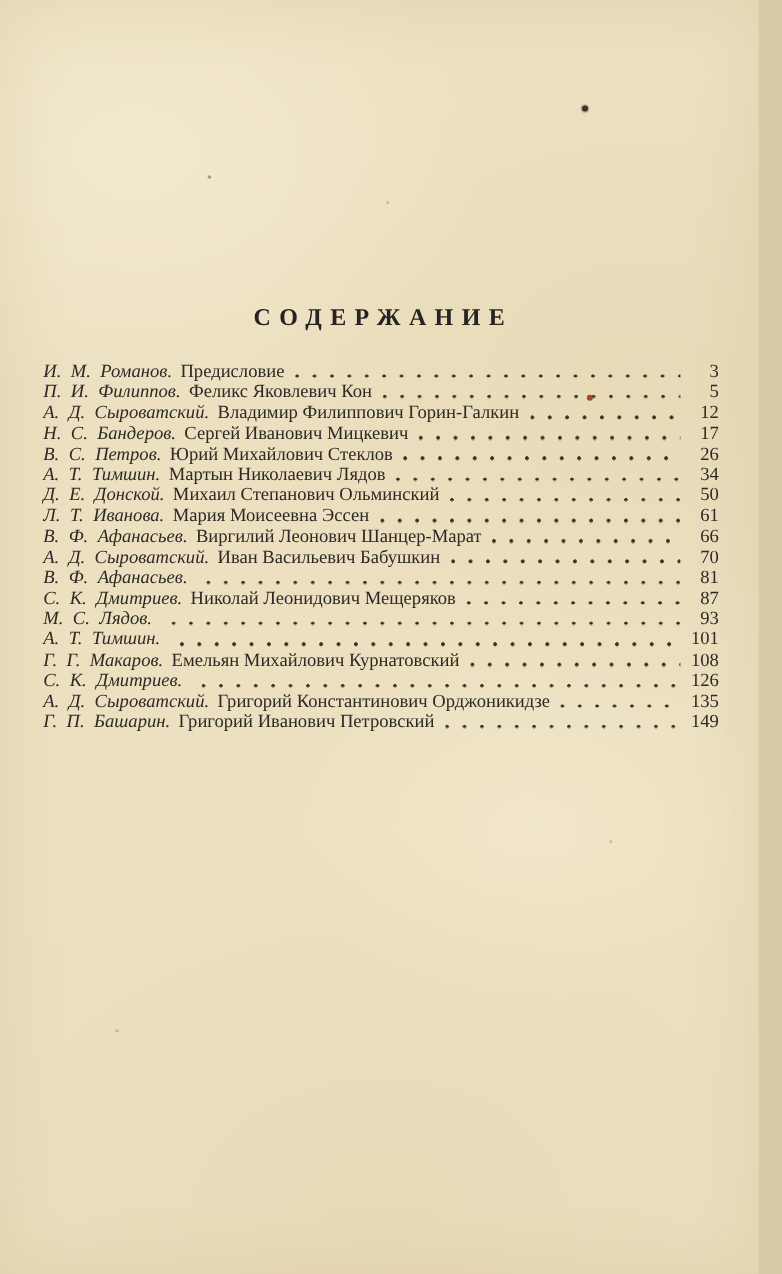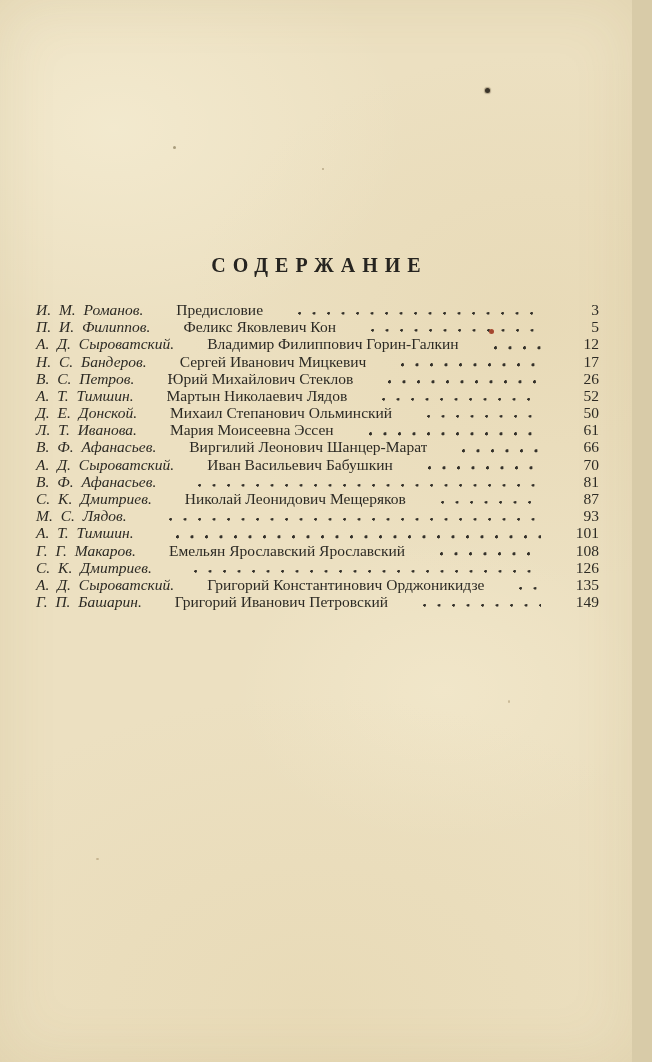--- a/index.html
+++ b/index.html
@@ -34,26 +34,25 @@
     color: #262420;
   }
 
   
   .toc-list {
     position: absolute;
     top: 301px; left: 36px; right: 33px;
   }
   .toc-row {
     display: flex;
-    align-items: flex-end;
+    align-items: center;
     height: 17.2px;
     font-size: 15.5px;
     line-height: 17.2px;
     white-space: nowrap;
-    gap: 26px;
   }
   .toc-author {
     font-style: italic;
     word-spacing: 4px;
     margin-right: 7px;
     flex: 0 0 auto;
   }
   .toc-work { flex: 0 1 auto; overflow: hidden; }
   .toc-leader {
     flex: 1 1 0;
@@ -126,21 +125,21 @@
     <span class="toc-author">В. С. Петров.</span>
     <span class="toc-work">Юрий Михайлович Стеклов</span>
     <span class="toc-leader"></span>
     <span class="toc-page">26</span>
   </div>
 
   <div class="toc-row">
     <span class="toc-author">А. Т. Тимшин.</span>
     <span class="toc-work">Мартын Николаевич Лядов</span>
     <span class="toc-leader"></span>
-    <span class="toc-page">52</span>
+    <span class="toc-page">34</span>
   </div>
 
   <div class="toc-row">
     <span class="toc-author">Д. Е. Донской.</span>
     <span class="toc-work">Михаил Степанович Ольминский</span>
     <span class="toc-leader"></span>
     <span class="toc-page">50</span>
   </div>
 
   <div class="toc-row">
@@ -184,21 +183,21 @@
   </div>
 
   <div class="toc-row">
     <span class="toc-author">А. Т. Тимшин.</span>
     <span class="toc-leader"></span>
     <span class="toc-page">101</span>
   </div>
 
   <div class="toc-row">
     <span class="toc-author">Г. Г. Макаров.</span>
-    <span class="toc-work">Емельян Ярославский Ярославский</span>
+    <span class="toc-work">Емельян Михайлович Курнатовский</span>
     <span class="toc-leader"></span>
     <span class="toc-page">108</span>
   </div>
 
   <div class="toc-row">
     <span class="toc-author">С. К. Дмитриев.</span>
     <span class="toc-leader"></span>
     <span class="toc-page">126</span>
   </div>
 

